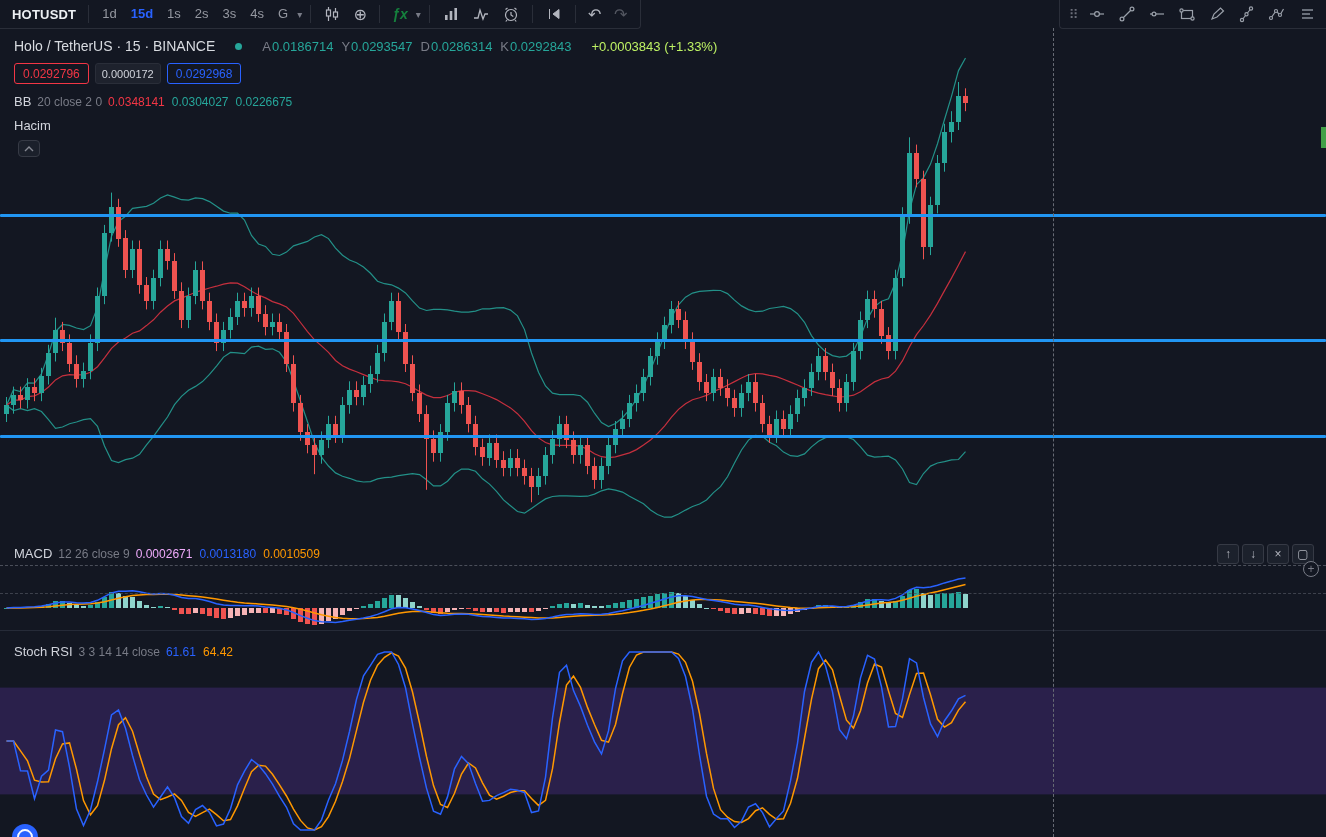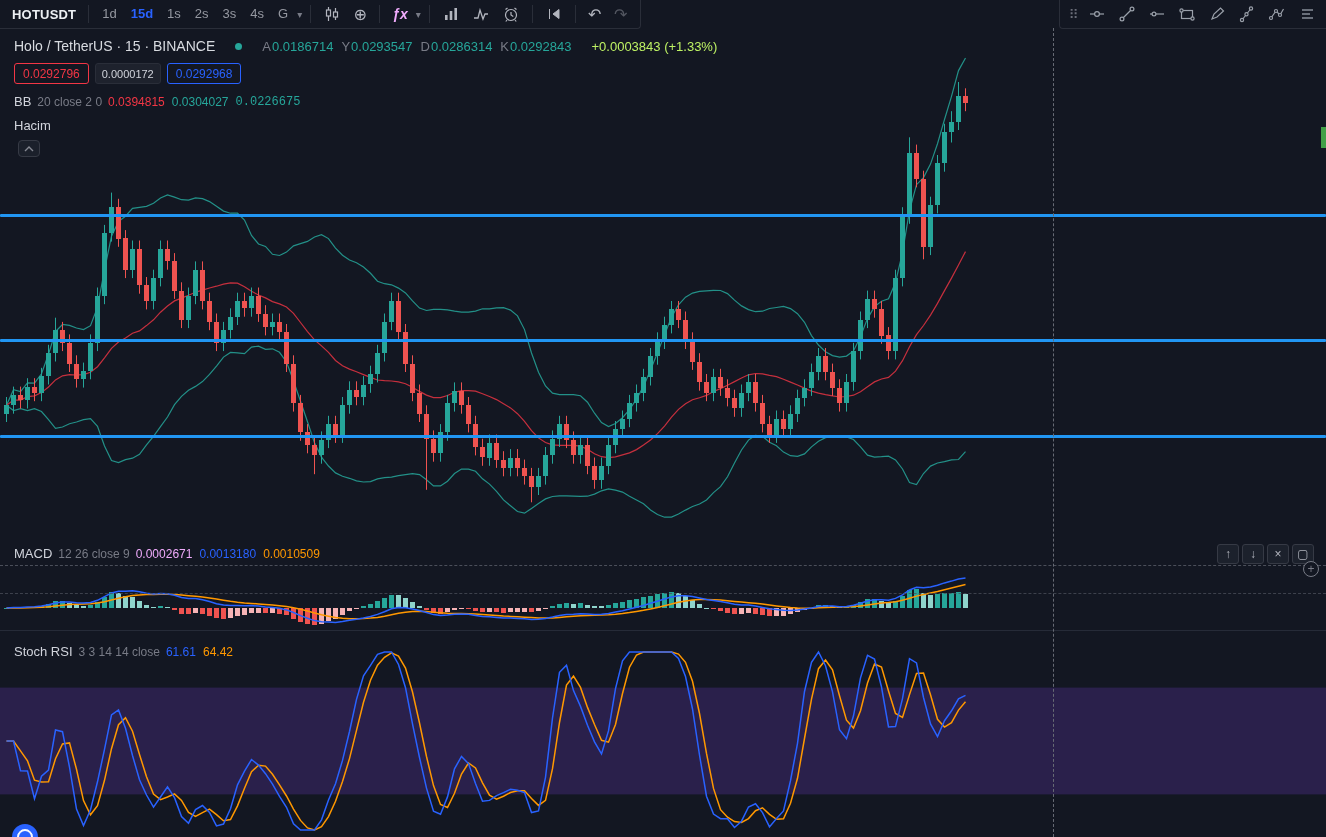--- a/index.html
+++ b/index.html
@@ -11,21 +11,21 @@
   .toolbar-left{left:0;padding:0 6px;border-bottom:1px solid #2a2e39;border-right:1px solid #2a2e39;border-bottom-right-radius:4px}
   .toolbar-right{right:0;padding:0 4px;border-bottom:1px solid #2a2e39;border-left:1px solid #2a2e39;border-bottom-left-radius:4px}
   .tb-item{display:flex;align-items:center;justify-content:center;height:24px;min-width:26px;padding:0 6px;
            border-radius:4px;color:#b2b5be;font-size:13px;cursor:pointer}
   .symbol{font-weight:700;color:#eceff3;letter-spacing:.2px;font-size:13px}
   .tf-group{display:flex;align-items:center}
   .tf{padding:0 7px;height:24px;line-height:24px;font-size:13px;color:#9598a1;border-radius:4px;cursor:pointer}
   .tf.active{color:#2962ff;font-weight:700}
   .sep{width:1px;height:18px;background:#2a2e39;margin:0 6px}
   .caret{font-size:10px;color:#787b86;padding:0 2px}
-  .fx-label{font-style:italic;font-weight:700;font-size:14px;color:#f0abfc}
+  .fx-label{font-style:italic;font-weight:700;font-size:14px;color:#15803d}
   .glyph16{font-size:16px;color:#b2b5be}
   .disabled{opacity:.4}
   .drag-dots{font-size:13px;color:#6a6d78;letter-spacing:-1px}
   
   svg.pane{position:absolute;left:0;z-index:10}
   .hline{position:absolute;left:0;right:0;height:3px;z-index:11;border-radius:1px}
   .vline{position:absolute;left:1053px;top:28px;height:809px;width:0;border-left:1px dashed #666a74;z-index:13}
   .dash-sep{position:absolute;left:0;right:0;height:0;border-top:1px dashed #4b4f5a;z-index:12}
   .solid-sep{position:absolute;left:0;right:0;height:1px;background:#262b38;z-index:11}
   
@@ -658,23 +658,23 @@
   </div>
   <div class="lrow" style="top:63px;gap:6px">
     <span class="px-box sell">0.0292796</span>
     <span class="px-box spread">0.0000172</span>
     <span class="px-box buy">0.0292968</span>
   </div>
   <div class="lrow" style="top:94px;gap:6px">
     <span class="iname">BB</span>
     <span class="params">20 close 2 0</span>
     <span class="vals" id="bb-values">
-        <span style="color: rgb(242, 54, 69);">0.0394815</span>
+        <span style="color: rgb(242, 54, 69);">0.0348141</span>
         <span style="color: rgb(38, 166, 154);">0.0304027</span>
-        <span style="color: rgb(38, 166, 154); font-family: Liberation Mono, monospace;">0.0226675</span>
+        <span style="color: rgb(38, 166, 154);">0.0226675</span>
       </span>
   </div>
   <div class="lrow" style="top:118px">
     <span class="iname">Hacim</span>
   </div>
   <div class="collapse-chip">
     <svg width="10" height="6" viewBox="0 0 10 6">
       <path d="M1 5 L5 1 L9 5" stroke="#868993" fill="none" stroke-width="1.4"></path>
     </svg>
   </div>

